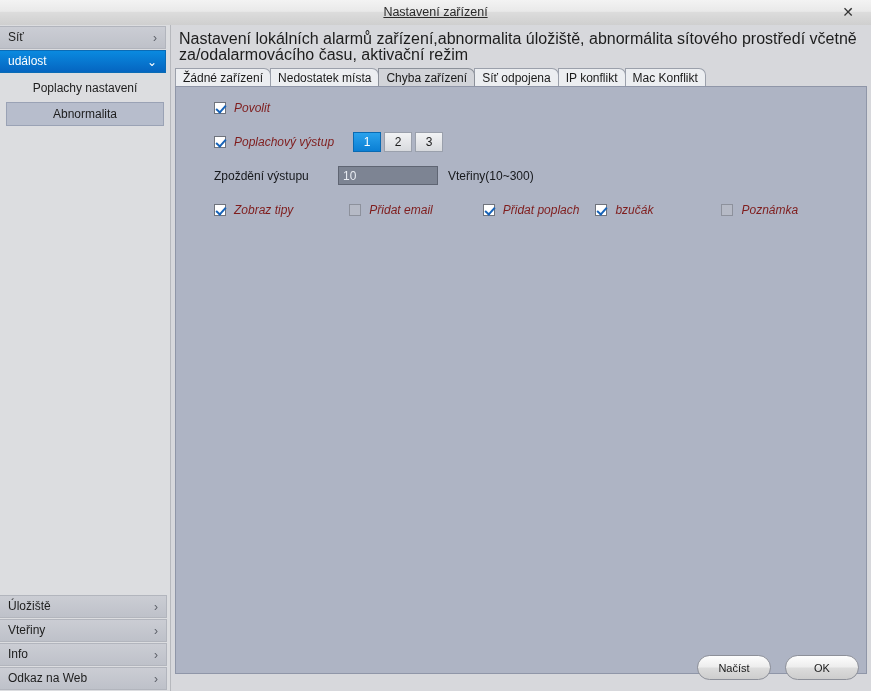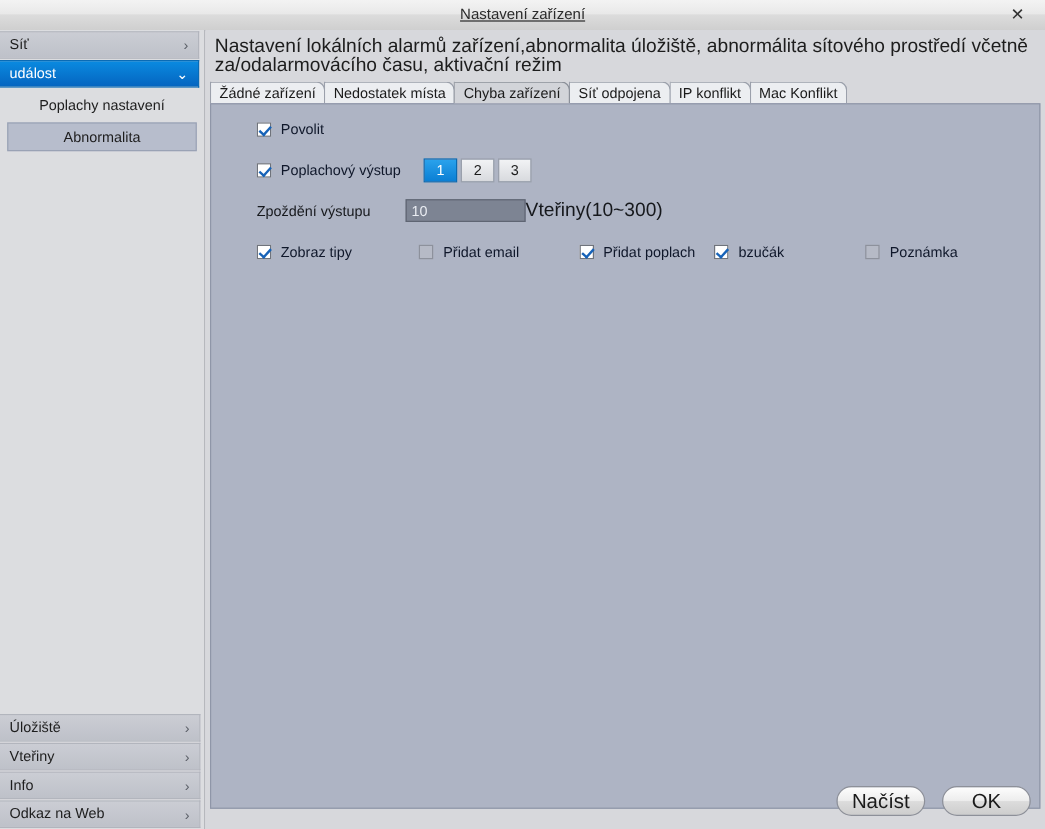--- a/index.html
+++ b/index.html
@@ -110,59 +110,59 @@
     width:12px;height:12px;box-sizing:border-box;
     border:1px solid #6f737c;background:#ffffff;
     display:inline-block;position:relative;flex:none;
   }
   .box.off{background:#b6bac6;border-color:#8d919c;}
   .box.on::after{
     content:"";position:absolute;left:3px;top:0px;
     width:4px;height:8px;border:solid #1763b8;border-width:0 2px 2px 0;
     transform:rotate(42deg);
   }
-  .chk .lbl{margin-left:8px;font-size:12px;color:#0f172a;}
+  .chk .lbl{margin-left:8px;font-size:12px;color:#7f1d1d;font-style:italic;}
 
   .out-btns{display:flex;margin-left:19px;}
   .out-btn{
     width:28px;height:20px;line-height:18px;margin-right:3px;
     text-align:center;font-size:12px;color:#1c1c1c;cursor:pointer;
     background:linear-gradient(to bottom,#f2f3f5 0%,#d8dade 100%);
     border:1px solid #9aa0ac;box-sizing:border-box;
   }
   .out-btn.sel{
     background:linear-gradient(to bottom,#2aa2ec 0%,#0b7fd4 100%);
     border-color:#0a6ab2;color:#ffffff;
   }
 
   .delay-label{font-size:12px;color:#16181c;width:124px;}
   .delay-input{
     width:100px;height:19px;box-sizing:border-box;
     background:#7d8493;border:1px solid #5f6573;
     color:#e9ecf2;font-size:12px;font-family:inherit;
     padding:0 4px;line-height:17px;outline:none;
   }
-  .delay-unit{font-size:16px;color:#16181c;}
+  .delay-unit{margin-left:10px;font-size:12px;color:#16181c;}
 
   .row-checks .chk{margin-right:0;}
   .c1{margin-left:0;}
   .c2{margin-left:56px;}
   .c3{margin-left:50px;}
   .c4{margin-left:16px;}
   .c5{margin-left:68px;}
 
   
   .footer{
     position:absolute;right:12px;bottom:11px;display:flex;
   }
   .btn{
     width:74px;height:25px;margin-left:14px;
     background:linear-gradient(to bottom,#fdfdfd 0%,#ededed 48%,#dcdcdc 52%,#cdcdcd 100%);
     border:1px solid #8d9099;border-radius:13px;
-    font-size:17px;color:#1a1a1a;font-family:inherit;
+    font-size:11px;color:#1a1a1a;font-family:inherit;
     cursor:pointer;
   }
 </style>
 </head>
 <body>
 
 <div class="window">
 
   <div class="titlebar">
     <div class="titlebar-text">Nastavení zařízení</div>

